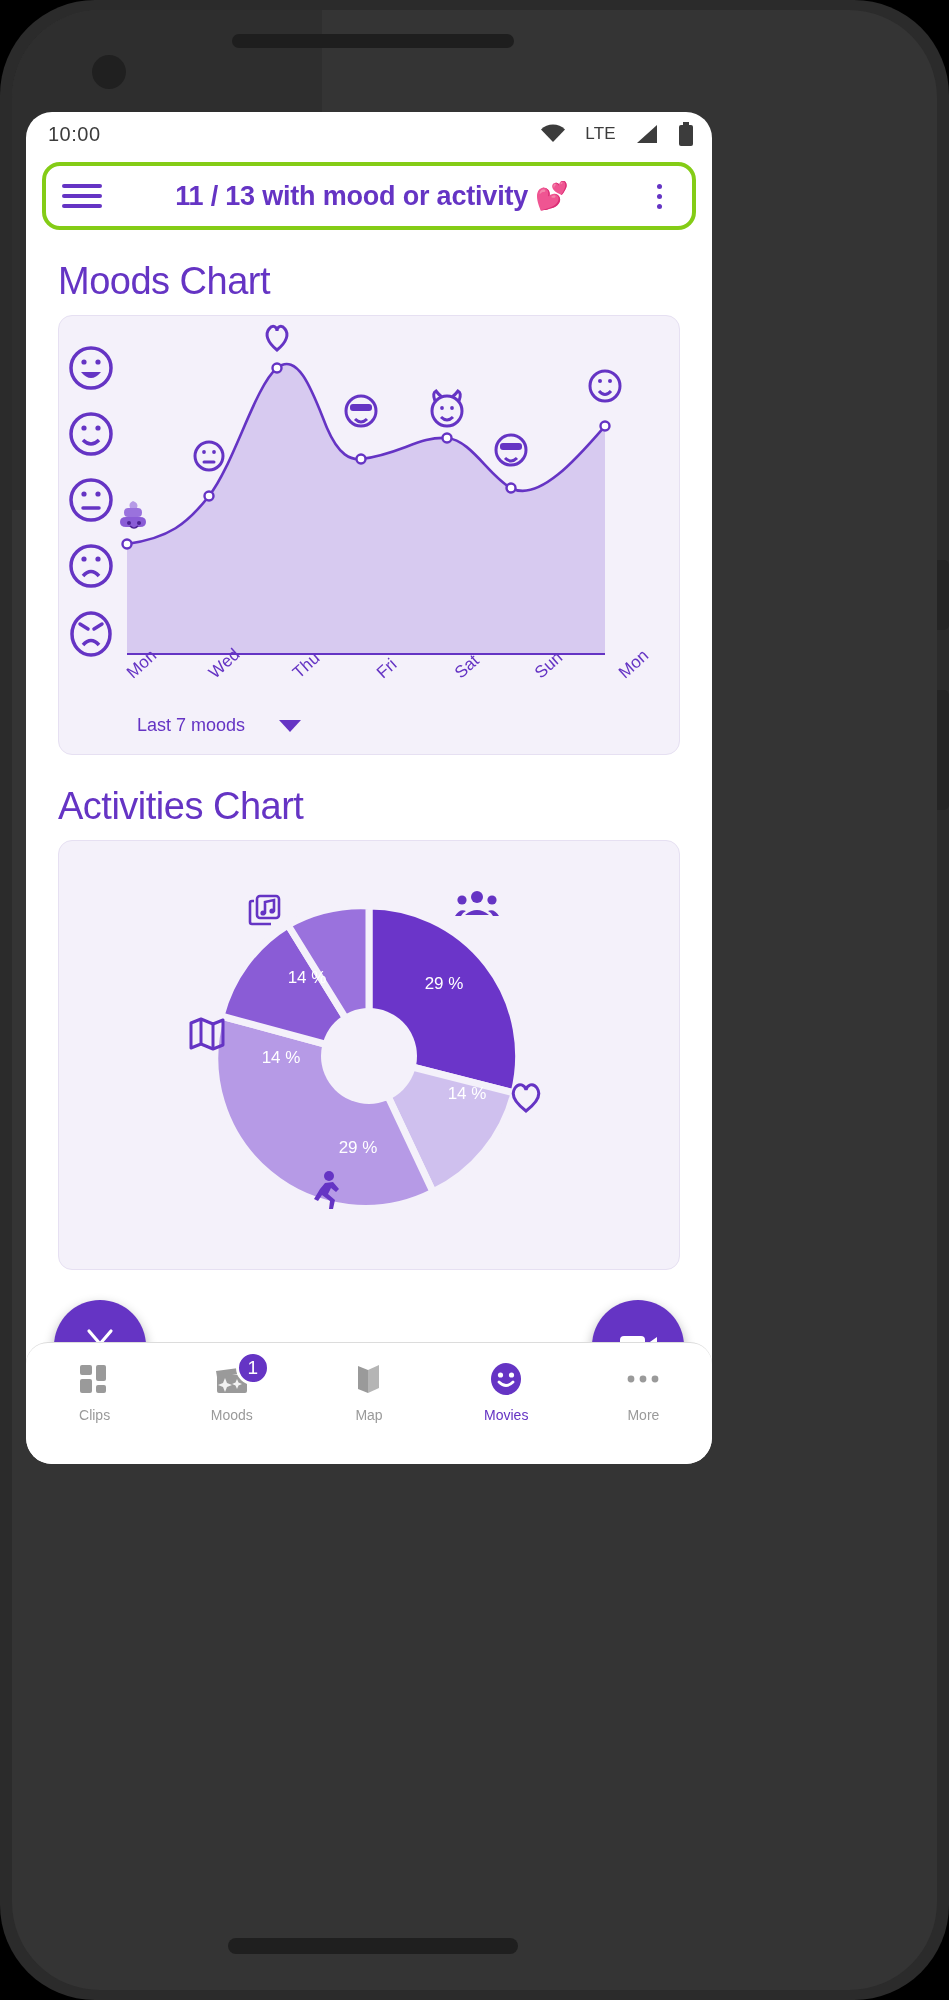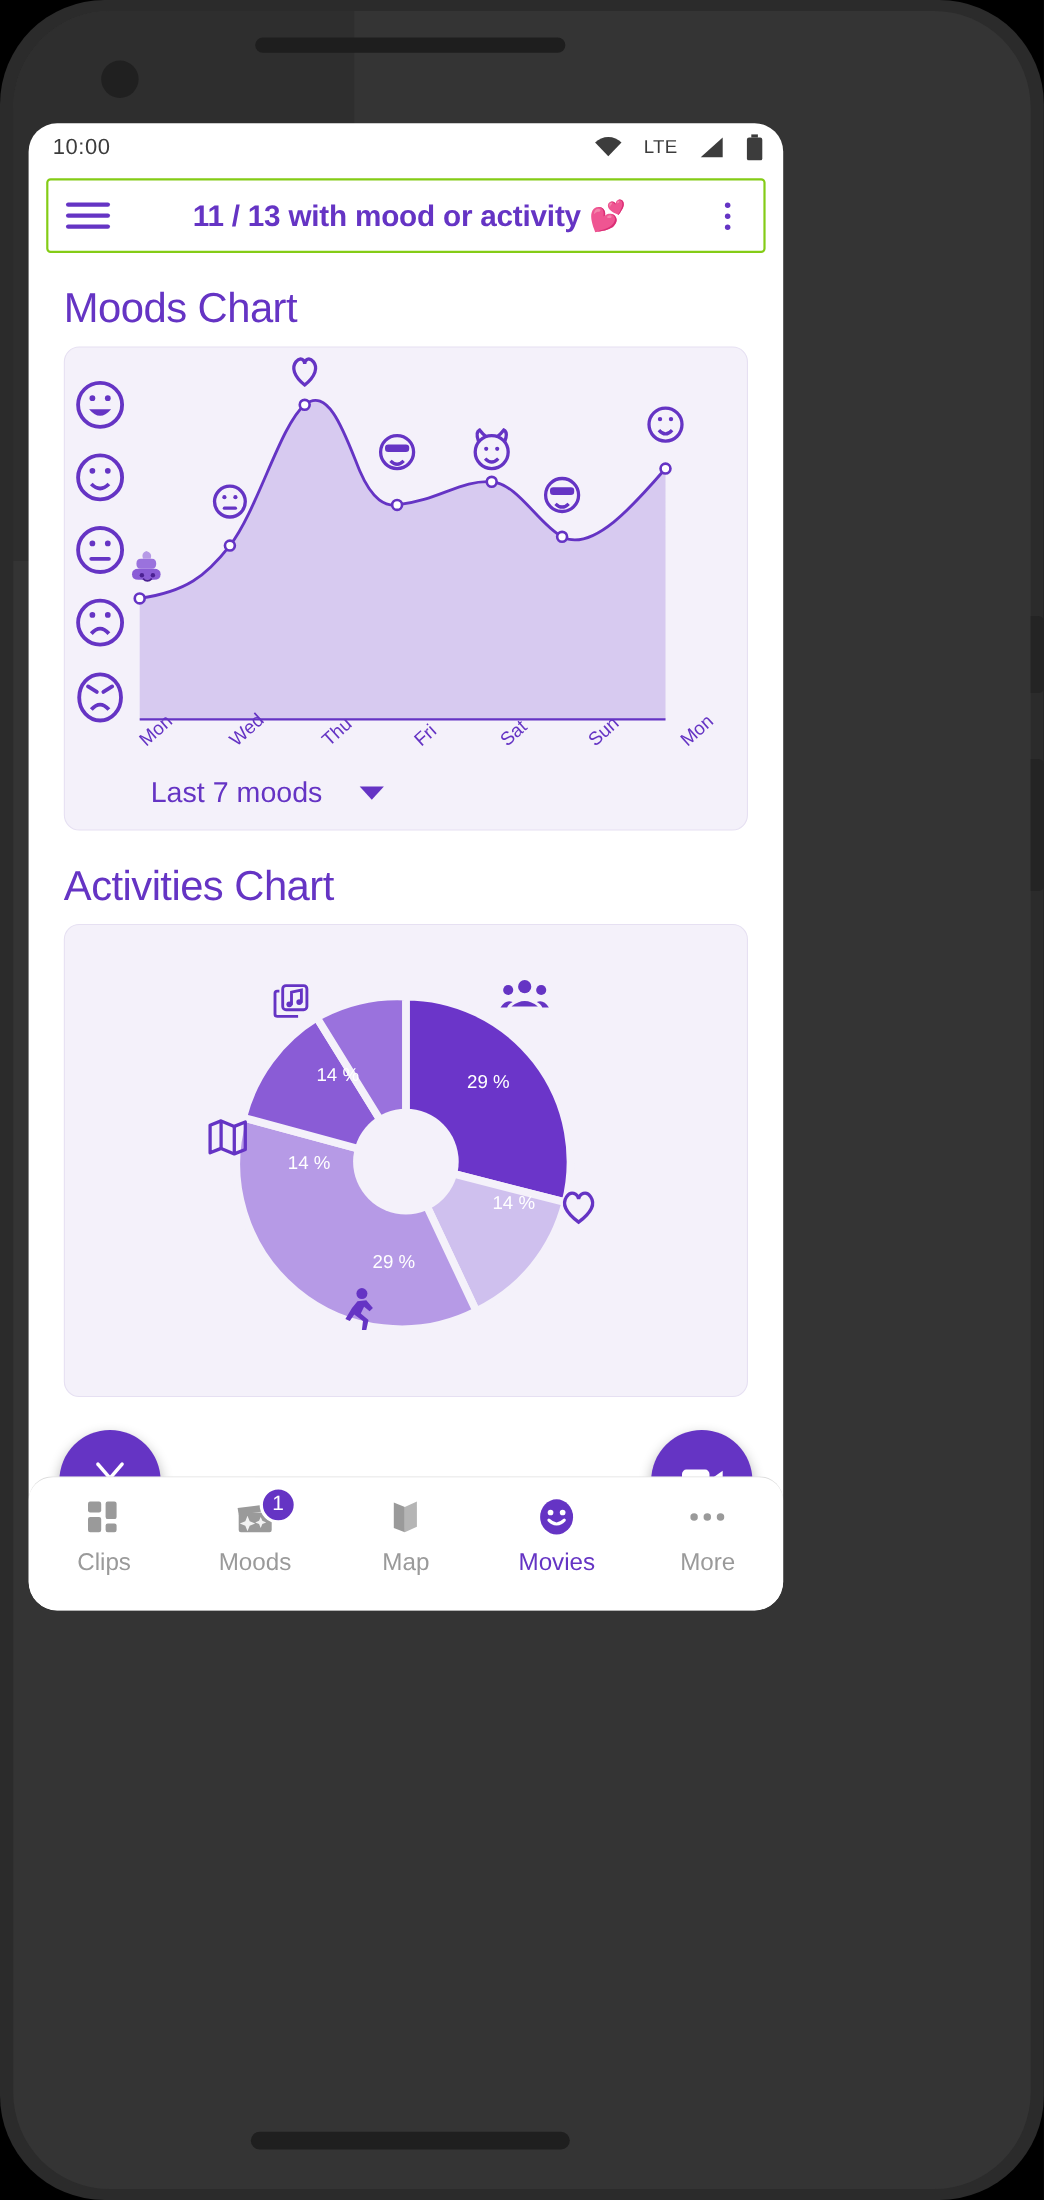--- a/index.html
+++ b/index.html
@@ -52,21 +52,21 @@
     padding: 0 18px 0 22px; color:#4a4a4a; font-size:21px;
   }
   #status-time { letter-spacing:.5px; font-size:20px; color:#3c3c3c;}
   #status-right { margin-left:auto; display:flex; align-items:center; gap:19px;}
   #status-right .lte { font-size:17px; color:#3c3c3c; letter-spacing:.3px;}
   .sig-icon svg { display:block; }
 
   
   #app-bar {
     margin: 6px 16px 0 16px; height:68px;
-    border:2px solid #84cc16; border-radius:4px;
+    border:4px solid #84cc16; border-radius:18px;
     background:#fff; display:flex; align-items:center; padding:0 16px;
   }
   #hamburger { width:40px; display:flex; flex-direction:column; gap:6px; cursor:pointer;}
   #hamburger span { display:block; height:4px; background:#6534c4; border-radius:2px; }
   #app-bar-title {
     flex:1; text-align:center; color:#6534c4;
     font-size:27px; font-weight:600; letter-spacing:-.2px;
     white-space:nowrap;
   }
   #overflow-menu { width:34px; display:flex; flex-direction:column; align-items:center; gap:5px; cursor:pointer;}
@@ -91,21 +91,21 @@
   #moods-svg-wrap { position:absolute; inset:0; }
   .xlabel {
     position:absolute; color:#6534c4; font-size:17px;
     transform:rotate(-42deg); transform-origin: left top;
     white-space:nowrap;
   }
   #moods-dropdown {
     position:absolute; left:78px; bottom:18px;
     display:flex; align-items:center; gap:34px; cursor:pointer;
   }
-  #moods-dropdown .dd-label { color:#6534c4; font-size:26px; }
+  #moods-dropdown .dd-label { color:#6534c4; font-size:18px; }
   #moods-dropdown .dd-caret {
     width:0;height:0;border-left:11px solid transparent;border-right:11px solid transparent;
     border-top:12px solid #6534c4;
   }
 
   
   #pie-wrap { position:absolute; left:0; top:0; width:100%; height:100%; }
   .pie-label { fill:#ffffff; font-size:17px; font-family:"Liberation Sans",sans-serif;}
 
   
@@ -121,21 +121,21 @@
   #bottom-nav {
     position:absolute; left:0; bottom:0; width:100%; height:122px;
     background:#fff; border-top:1px solid #dcdcdc;
     border-radius:22px 22px 26px 26px;
     display:flex; align-items:flex-start; padding-top:16px; z-index:25;
   }
   .nav-item {
     flex:1; display:flex; flex-direction:column; align-items:center; gap:8px;
     cursor:pointer; position:relative;
   }
-  .nav-label { font-size:22px; color:#9a9a9a; }
+  .nav-label { font-size:14px; color:#9a9a9a; }
   .nav-item.active .nav-label { color:#6534c4; }
   .nav-badge {
     position:absolute; left:50%; margin-left:4px; top:-8px;
     min-width:34px; height:34px; border-radius:17px; background:#6534c4;
     color:#fff; font-size:19px; display:flex; align-items:center; justify-content:center;
     padding:0 7px; border:3px solid #fff;
   }
   #home-indicator {
     position:absolute; left:50%; transform:translateX(-50%); bottom:10px;
     width:160px; height:6px; background:#2b2b2b; border-radius:3px;

